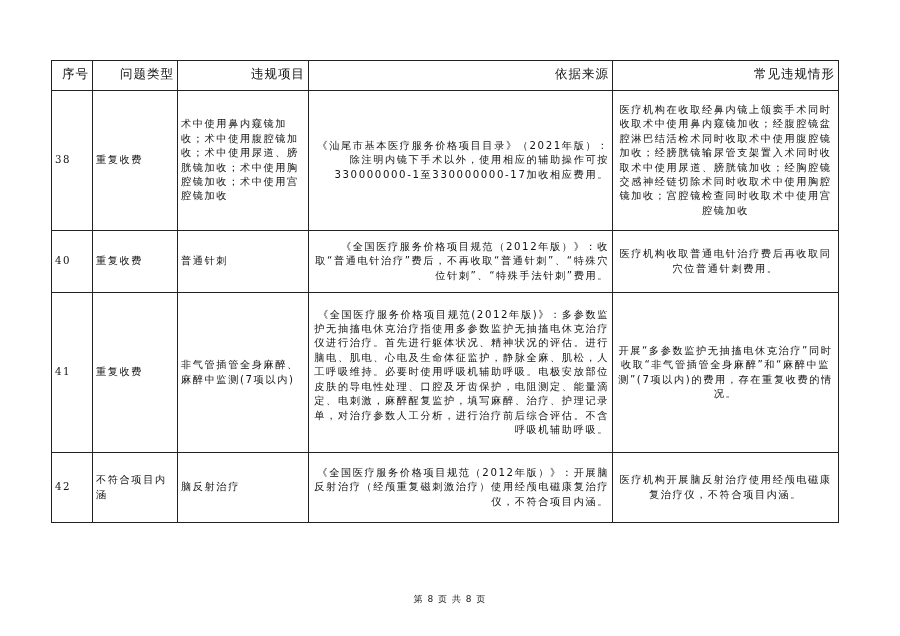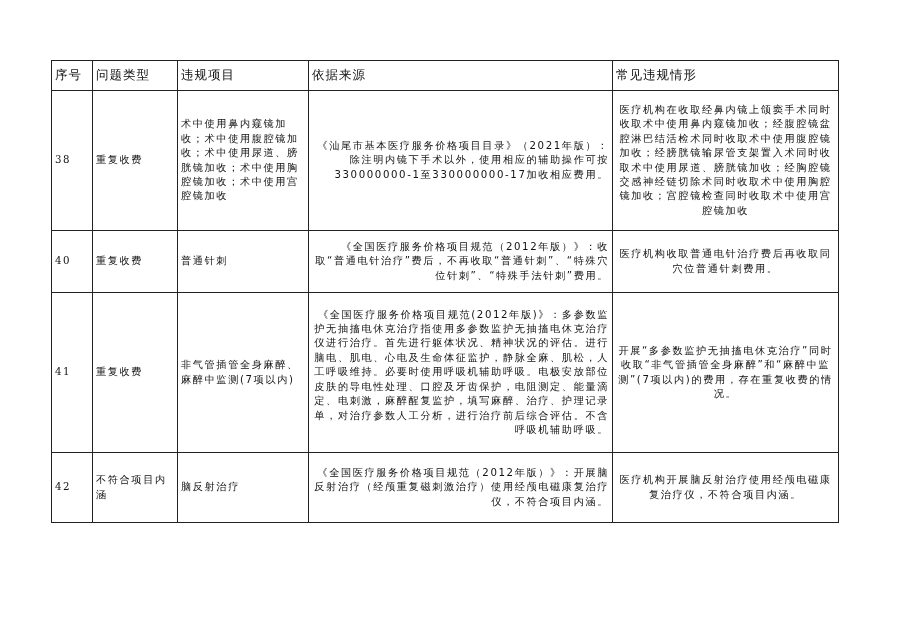--- a/index.html
+++ b/index.html
@@ -9,21 +9,21 @@
   }
   .page { position: absolute; left: 0; top: 0; width: 900px; height: 636px; }
   table.grid {
     position: absolute; left: 51px; top: 60px; width: 787px;
     border-collapse: collapse; table-layout: fixed;
   }
   table.grid td, table.grid th {
     border: 1px solid #222; padding: 0 3px; vertical-align: middle;
     font-size: 10.2px; line-height: 14.4px; letter-spacing: 1.6px; font-weight: normal;
   }
-  table.grid th { font-family: Liberation Serif, serif; font-size: 12.5px; letter-spacing: 1px; text-align: left; height: 29px; }
+  table.grid th { font-family: Liberation Mono, monospace; font-size: 12.5px; letter-spacing: 1px; text-align: right; height: 29px; }
   td.num { text-align: left; font-size: 8px; letter-spacing: 0; font-family: "DejaVu Serif", serif; margin-top: 45px; }
   td.type { font-size: 10.5px; letter-spacing: 2px; }
   td.item { text-align: left; }
   td.basis { text-align: right; }
   td.cases { text-align: center; }
   .footer {
     position: absolute; left: 0; width: 900px; top: 593px; text-align: center;
     font-size: 9px; letter-spacing: 1px; color: #222;
   }
 </style>
@@ -73,13 +73,14 @@
       <tr style="height:70px">
         <td class="num">42</td>
         <td class="type">不符合项目内涵</td>
         <td class="item">脑反射治疗</td>
         <td class="basis">《全国医疗服务价格项目规范（2012年版）》：开展脑反射治疗（经颅重复磁刺激治疗）使用经颅电磁康复治疗仪，不符合项目内涵。</td>
         <td class="cases">医疗机构开展脑反射治疗使用经颅电磁康复治疗仪，不符合项目内涵。</td>
       </tr>
     </tbody>
   </table>
 
+  <div class="footer">第 8 页  共 8 页</div>
 </div>
 
 </body></html>

